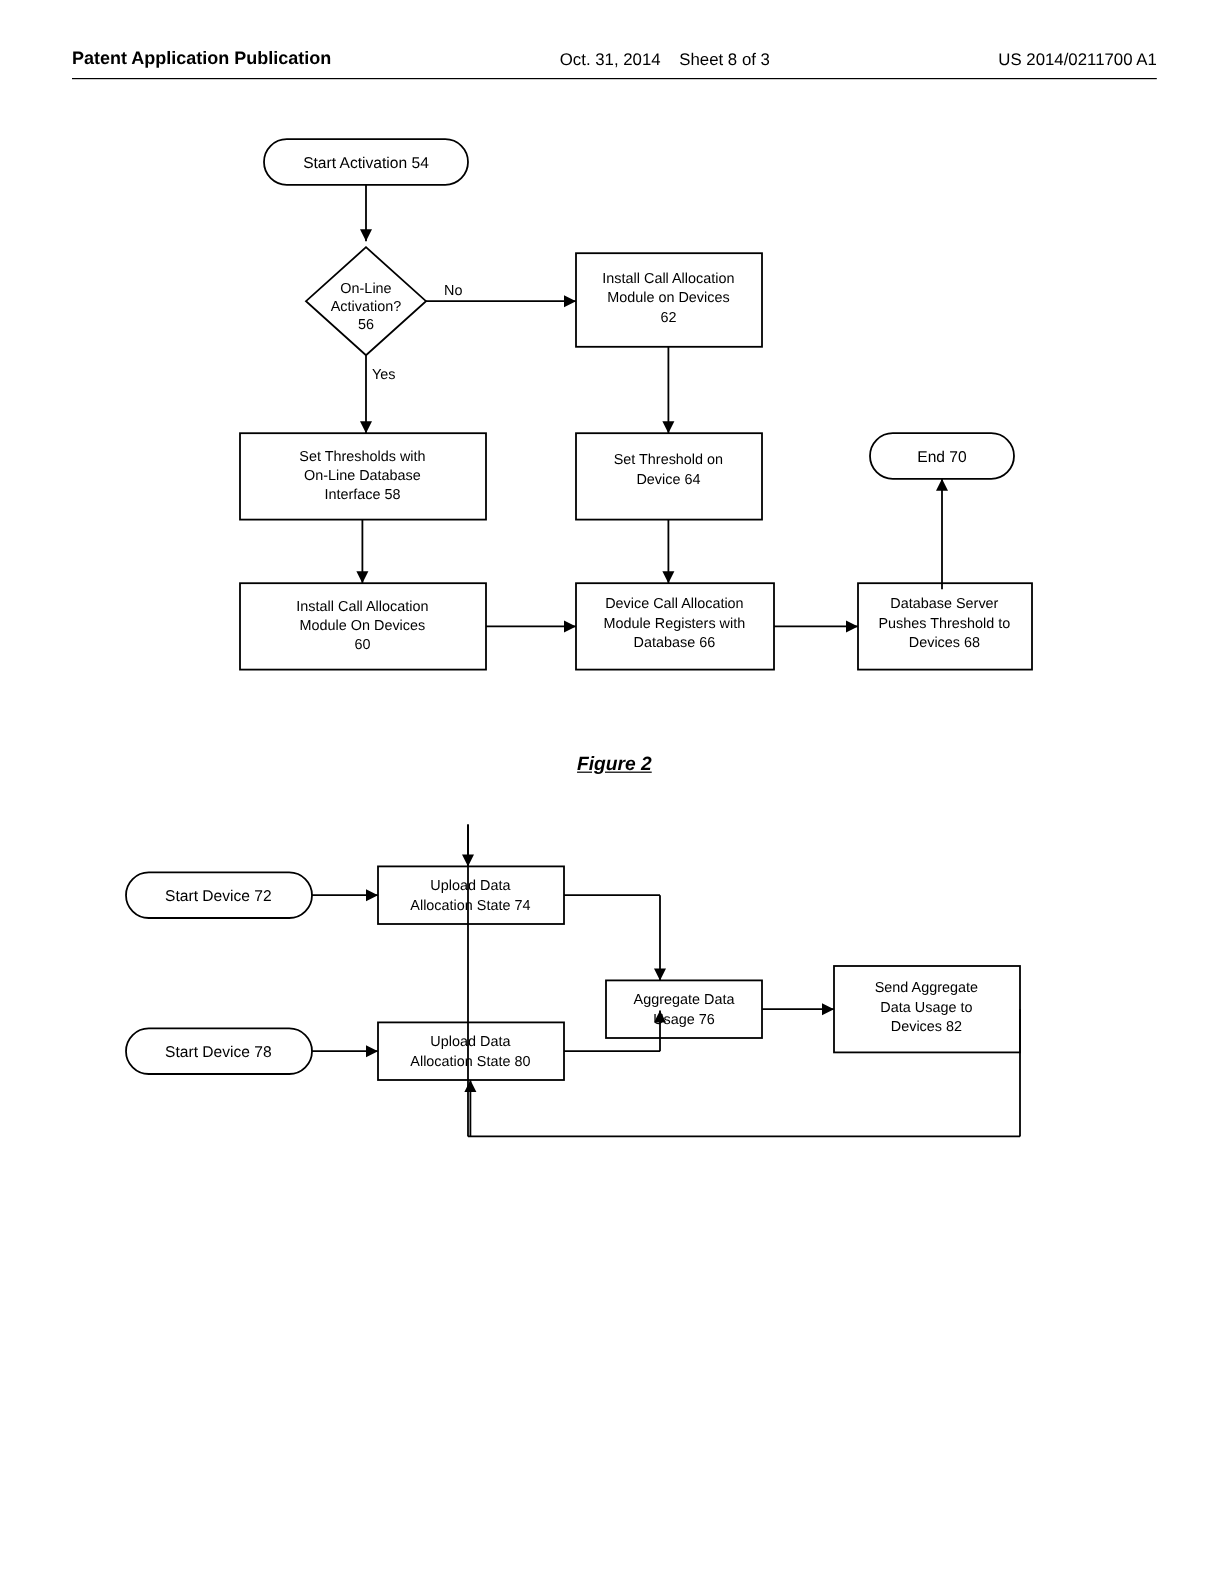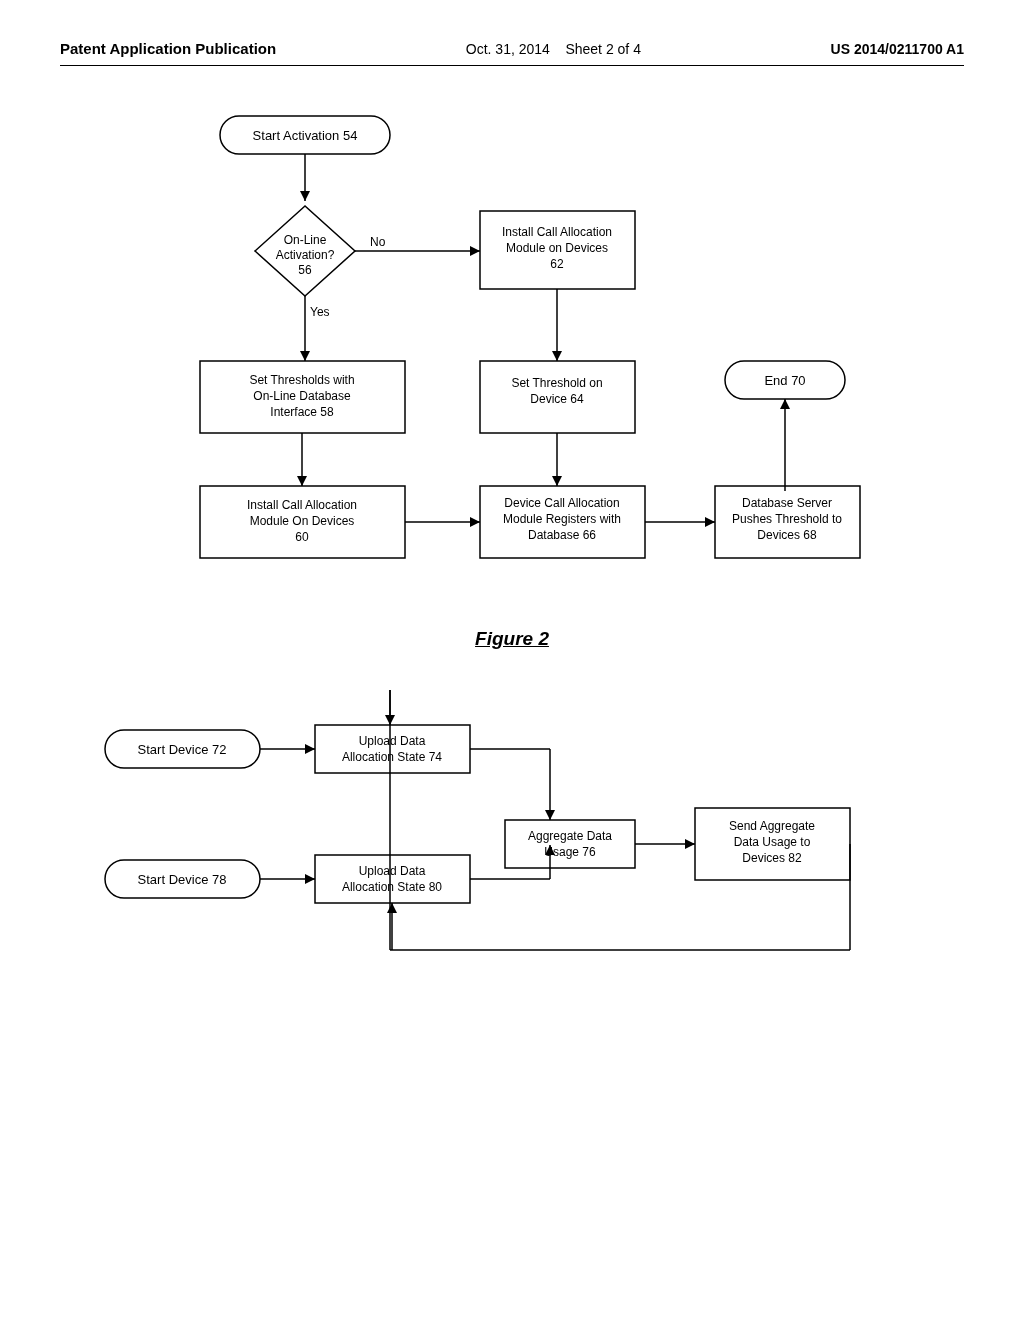--- a/index.html
+++ b/index.html
@@ -27,49 +27,49 @@
     .header-left {
       font-weight: bold;
       font-size: 15px;
     }
     .header-center {
       font-size: 14px;
       text-align: center;
     }
     .header-right {
       font-size: 14px;
-      font-weight: bold;
+      font-weight: normal;
     }
     .diagram-container {
       margin-top: 30px;
       position: relative;
       text-decoration: underline;
     }
     .figure-label {
       text-align: center;
       font-style: italic;
       font-weight: bold;
-      font-size: 19px;
+      font-size: 16px;
       margin: 18px 0 10px 0;
     }
     
     svg text {
       font-family: Arial, sans-serif;
     }
   </style>
 </head>
 <body>
 
 <div class="page">
 
   <div class="header">
     <div class="header-left">Patent Application Publication</div>
     <div class="header-center">
       <span>Oct. 31, 2014</span>&nbsp;&nbsp;&nbsp;
-      <span>Sheet 2 of 4</span>
+      <span>Sheet 8 of 3</span>
     </div>
     <div class="header-right">US 2014/0211700 A1</div>
   </div>
 
   <div class="diagram-container">
     <svg width="860" height="510" viewBox="0 0 860 510">
 
       <rect x="160" y="20" width="170" height="38" rx="19" ry="19" fill="none" stroke="#000" stroke-width="1.5"></rect>
       <text x="245" y="44" text-anchor="middle" font-size="13">Start Activation 54</text>
 

